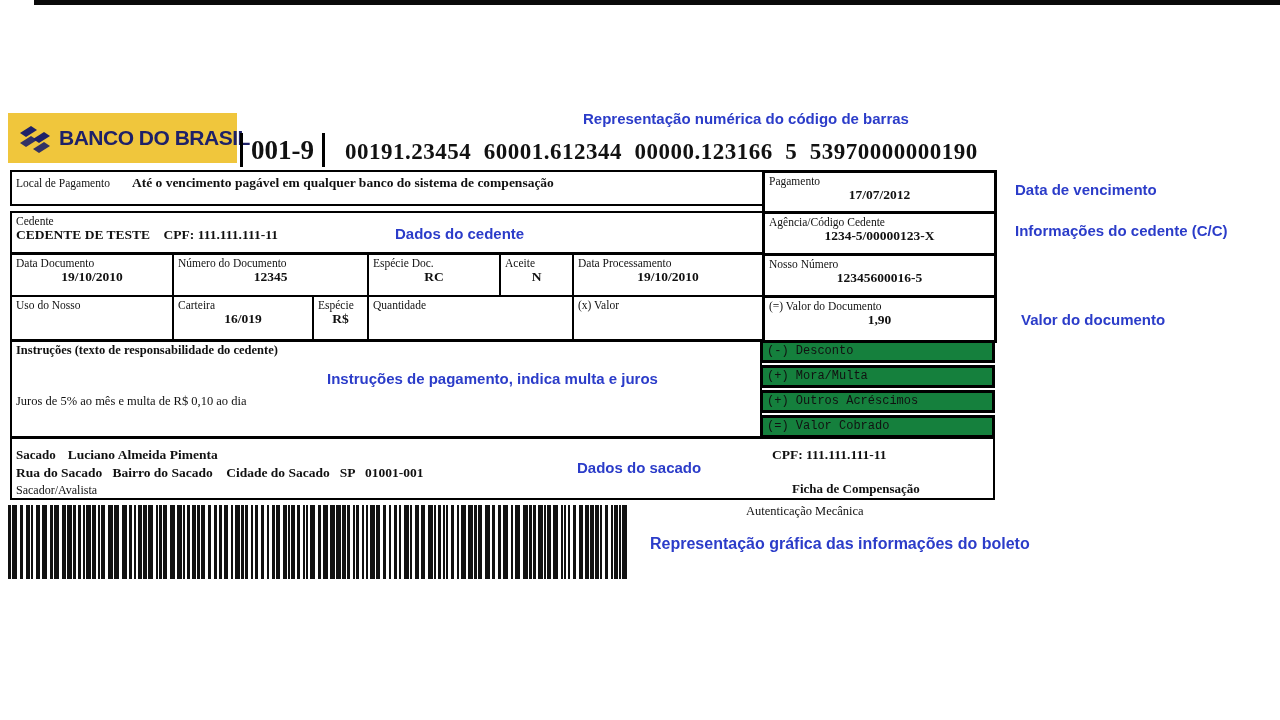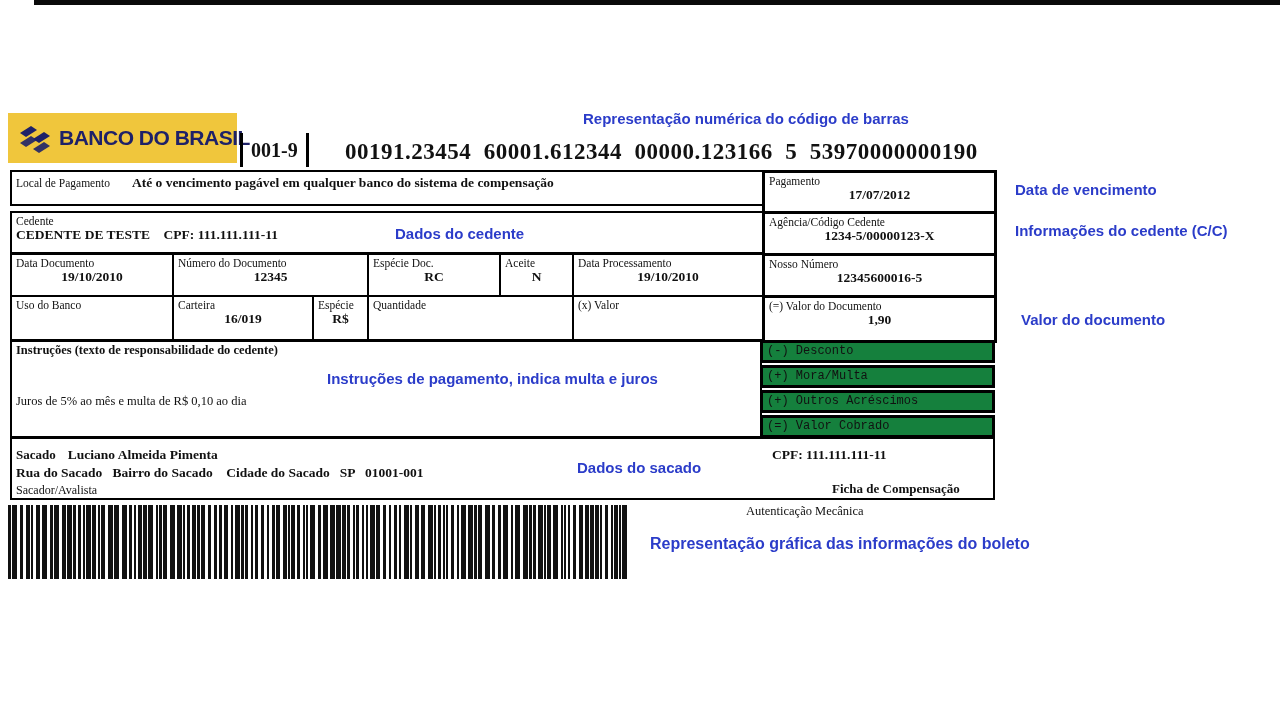--- a/index.html
+++ b/index.html
@@ -22,21 +22,21 @@
     background:#f0c63c; display:flex; align-items:center; gap:7px; padding-left:10px;
   }
   .bb-mark { width:34px; height:30px; flex:0 0 auto; }
   .logo-text {
     color:#1e2168; font-family:"Liberation Sans", sans-serif; font-weight:bold;
     font-size:21px; letter-spacing:-0.5px; white-space:nowrap;
   }
   .bank-code {
     position:absolute; left:240px; top:133px; height:34px;
     border-left:3px solid #000; border-right:3px solid #000;
-    padding:0 8px; font-weight:bold; font-size:20px; line-height:34px; color:#111;
+    padding:0 8px; font-weight:bold; font-size:27px; line-height:34px; color:#111;
   }
   .digit-line {
     position:absolute; left:345px; top:139px; font-size:23px; font-weight:600;
     color:#111; white-space:pre; letter-spacing:0.5px;
   }
 
   
   .boleto { position:absolute; left:10px; top:170px; width:985px; height:330px; }
   .row { position:absolute; left:0; width:985px; border:2px solid #000; background:#fff; }
   .rcell {
@@ -133,21 +133,21 @@
       </div>
       <div class="rcell" style="height:45px;">
         <div class="lbl">Nosso Número</div>
         <div class="val">12345600016-5</div>
       </div>
     </div>
 
     <div class="row" style="top:125px; height:46px;">
       <div class="cells">
         <div class="cell" style="width:160px;">
-          <div class="lbl">Uso do Banco</div>
+          <div class="lbl">Uso do Nosso</div>
         </div>
         <div class="cell" style="width:140px;">
           <div class="lbl">Carteira</div>
           <div class="val">16/019</div>
         </div>
         <div class="cell" style="width:55px;">
           <div class="lbl">Espécie</div>
           <div class="val">R$</div>
         </div>
         <div class="cell" style="width:205px;">
@@ -183,21 +183,21 @@
 
     <div class="row" style="top:267px; height:63px;">
       <div class="inline-row" style="gap:12px; padding-top:8px;">
         <span class="lbl" style="font-weight:bold; font-size:13px; padding-top:0;">Sacado</span>
         <span class="val-left" style="padding-left:0;">Luciano Almeida Pimenta</span>
       </div>
       <div class="val-left pre" style="padding-top:3px;">Rua do Sacado   Bairro do Sacado    Cidade do Sacado   SP   01001-001</div>
       <div class="lbl" style="padding-top:4px; font-size:12px;">Sacador/Avalista</div>
       <div class="note" style="left:565px; top:20px;">Dados do sacado</div>
       <div style="position:absolute; left:760px; top:8px; font-weight:bold; font-size:13.5px; color:#111;">CPF: 111.111.111-11</div>
-      <div style="position:absolute; left:820px; top:42px; font-weight:bold; font-size:13px; color:#111;">Ficha de Compensação</div>
+      <div style="position:absolute; left:780px; top:42px; font-weight:bold; font-size:13px; color:#111;">Ficha de Compensação</div>
     </div>
   </div>
 
   <div class="auth">Autenticação Mecânica</div>
 
   <div class="barcode" id="barcode"><span class="b" style="width:3px;background:#111"></span><span class="b" style="width:1px;background:#fff"></span><span class="b" style="width:5px;background:#111"></span><span class="b" style="width:3px;background:#fff"></span><span class="b" style="width:3px;background:#111"></span><span class="b" style="width:3px;background:#fff"></span><span class="b" style="width:4px;background:#111"></span><span class="b" style="width:1px;background:#fff"></span><span class="b" style="width:2px;background:#111"></span><span class="b" style="width:3px;background:#fff"></span><span class="b" style="width:4px;background:#111"></span><span class="b" style="width:2px;background:#fff"></span><span class="b" style="width:5px;background:#111"></span><span class="b" style="width:3px;background:#fff"></span><span class="b" style="width:3px;background:#111"></span><span class="b" style="width:1px;background:#fff"></span><span class="b" style="width:5px;background:#111"></span><span class="b" style="width:3px;background:#fff"></span><span class="b" style="width:4px;background:#111"></span><span class="b" style="width:1px;background:#fff"></span><span class="b" style="width:5px;background:#111"></span><span class="b" style="width:1px;background:#fff"></span><span class="b" style="width:3px;background:#111"></span><span class="b" style="width:2px;background:#fff"></span><span class="b" style="width:3px;background:#111"></span><span class="b" style="width:2px;background:#fff"></span><span class="b" style="width:2px;background:#111"></span><span class="b" style="width:1px;background:#fff"></span><span class="b" style="width:5px;background:#111"></span><span class="b" style="width:1px;background:#fff"></span><span class="b" style="width:4px;background:#111"></span><span class="b" style="width:2px;background:#fff"></span><span class="b" style="width:2px;background:#111"></span><span class="b" style="width:1px;background:#fff"></span><span class="b" style="width:4px;background:#111"></span><span class="b" style="width:3px;background:#fff"></span><span class="b" style="width:5px;background:#111"></span><span class="b" style="width:1px;background:#fff"></span><span class="b" style="width:5px;background:#111"></span><span class="b" style="width:3px;background:#fff"></span><span class="b" style="width:5px;background:#111"></span><span class="b" style="width:2px;background:#fff"></span><span class="b" style="width:3px;background:#111"></span><span class="b" style="width:2px;background:#fff"></span><span class="b" style="width:2px;background:#111"></span><span class="b" style="width:2px;background:#fff"></span><span class="b" style="width:4px;background:#111"></span><span class="b" style="width:1px;background:#fff"></span><span class="b" style="width:4px;background:#111"></span><span class="b" style="width:1px;background:#fff"></span><span class="b" style="width:5px;background:#111"></span><span class="b" style="width:3px;background:#fff"></span><span class="b" style="width:2px;background:#111"></span><span class="b" style="width:1px;background:#fff"></span><span class="b" style="width:3px;background:#111"></span><span class="b" style="width:1px;background:#fff"></span><span class="b" style="width:4px;background:#111"></span><span class="b" style="width:3px;background:#fff"></span><span class="b" style="width:5px;background:#111"></span><span class="b" style="width:2px;background:#fff"></span><span class="b" style="width:5px;background:#111"></span><span class="b" style="width:1px;background:#fff"></span><span class="b" style="width:2px;background:#111"></span><span class="b" style="width:2px;background:#fff"></span><span class="b" style="width:3px;background:#111"></span><span class="b" style="width:2px;background:#fff"></span><span class="b" style="width:4px;background:#111"></span><span class="b" style="width:1px;background:#fff"></span><span class="b" style="width:3px;background:#111"></span><span class="b" style="width:1px;background:#fff"></span><span class="b" style="width:4px;background:#111"></span><span class="b" style="width:3px;background:#fff"></span><span class="b" style="width:3px;background:#111"></span><span class="b" style="width:3px;background:#fff"></span><span class="b" style="width:3px;background:#111"></span><span class="b" style="width:2px;background:#fff"></span><span class="b" style="width:3px;background:#111"></span><span class="b" style="width:2px;background:#fff"></span><span class="b" style="width:4px;background:#111"></span><span class="b" style="width:3px;background:#fff"></span><span class="b" style="width:2px;background:#111"></span><span class="b" style="width:2px;background:#fff"></span><span class="b" style="width:5px;background:#111"></span><span class="b" style="width:1px;background:#fff"></span><span class="b" style="width:3px;background:#111"></span><span class="b" style="width:1px;background:#fff"></span><span class="b" style="width:3px;background:#111"></span><span class="b" style="width:3px;background:#fff"></span><span class="b" style="width:2px;background:#111"></span><span class="b" style="width:2px;background:#fff"></span><span class="b" style="width:3px;background:#111"></span><span class="b" style="width:3px;background:#fff"></span><span class="b" style="width:3px;background:#111"></span><span class="b" style="width:3px;background:#fff"></span><span class="b" style="width:2px;background:#111"></span><span class="b" style="width:3px;background:#fff"></span><span class="b" style="width:3px;background:#111"></span><span class="b" style="width:1px;background:#fff"></span><span class="b" style="width:4px;background:#111"></span><span class="b" style="width:3px;background:#fff"></span><span class="b" style="width:4px;background:#111"></span><span class="b" style="width:1px;background:#fff"></span><span class="b" style="width:2px;background:#111"></span><span class="b" style="width:1px;background:#fff"></span><span class="b" style="width:4px;background:#111"></span><span class="b" style="width:2px;background:#fff"></span><span class="b" style="width:3px;background:#111"></span><span class="b" style="width:3px;background:#fff"></span><span class="b" style="width:2px;background:#111"></span><span class="b" style="width:1px;background:#fff"></span><span class="b" style="width:2px;background:#111"></span><span class="b" style="width:2px;background:#fff"></span><span class="b" style="width:5px;background:#111"></span><span class="b" style="width:3px;background:#fff"></span><span class="b" style="width:3px;background:#111"></span><span class="b" style="width:2px;background:#fff"></span><span class="b" style="width:5px;background:#111"></span><span class="b" style="width:2px;background:#fff"></span><span class="b" style="width:5px;background:#111"></span><span class="b" style="width:1px;background:#fff"></span><span class="b" style="width:5px;background:#111"></span><span class="b" style="width:1px;background:#fff"></span><span class="b" style="width:4px;background:#111"></span><span class="b" style="width:1px;background:#fff"></span><span class="b" style="width:3px;background:#111"></span><span class="b" style="width:3px;background:#fff"></span><span class="b" style="width:2px;background:#111"></span><span class="b" style="width:1px;background:#fff"></span><span class="b" style="width:3px;background:#111"></span><span class="b" style="width:3px;background:#fff"></span><span class="b" style="width:2px;background:#111"></span><span class="b" style="width:2px;background:#fff"></span><span class="b" style="width:2px;background:#111"></span><span class="b" style="width:2px;background:#fff"></span><span class="b" style="width:5px;background:#111"></span><span class="b" style="width:1px;background:#fff"></span><span class="b" style="width:4px;background:#111"></span><span class="b" style="width:3px;background:#fff"></span><span class="b" style="width:3px;background:#111"></span><span class="b" style="width:3px;background:#fff"></span><span class="b" style="width:2px;background:#111"></span><span class="b" style="width:3px;background:#fff"></span><span class="b" style="width:3px;background:#111"></span><span class="b" style="width:2px;background:#fff"></span><span class="b" style="width:2px;background:#111"></span><span class="b" style="width:3px;background:#fff"></span><span class="b" style="width:5px;background:#111"></span><span class="b" style="width:1px;background:#fff"></span><span class="b" style="width:2px;background:#111"></span><span class="b" style="width:3px;background:#fff"></span><span class="b" style="width:4px;background:#111"></span><span class="b" style="width:2px;background:#fff"></span><span class="b" style="width:4px;background:#111"></span><span class="b" style="width:3px;background:#fff"></span><span class="b" style="width:5px;background:#111"></span><span class="b" style="width:1px;background:#fff"></span><span class="b" style="width:2px;background:#111"></span><span class="b" style="width:2px;background:#fff"></span><span class="b" style="width:3px;background:#111"></span><span class="b" style="width:2px;background:#fff"></span><span class="b" style="width:2px;background:#111"></span><span class="b" style="width:1px;background:#fff"></span><span class="b" style="width:2px;background:#111"></span><span class="b" style="width:3px;background:#fff"></span><span class="b" style="width:3px;background:#111"></span><span class="b" style="width:3px;background:#fff"></span><span class="b" style="width:2px;background:#111"></span><span class="b" style="width:2px;background:#fff"></span><span class="b" style="width:5px;background:#111"></span><span class="b" style="width:2px;background:#fff"></span><span class="b" style="width:5px;background:#111"></span><span class="b" style="width:1px;background:#fff"></span><span class="b" style="width:3px;background:#111"></span><span class="b" style="width:1px;background:#fff"></span><span class="b" style="width:4px;background:#111"></span><span class="b" style="width:3px;background:#fff"></span><span class="b" style="width:5px;background:#111"></span><span class="b" style="width:2px;background:#fff"></span><span class="b" style="width:3px;background:#111"></span><span class="b" style="width:3px;background:#fff"></span><span class="b" style="width:3px;background:#111"></span><span class="b" style="width:2px;background:#fff"></span><span class="b" style="width:5px;background:#111"></span><span class="b" style="width:3px;background:#fff"></span><span class="b" style="width:2px;background:#111"></span><span class="b" style="width:2px;background:#fff"></span><span class="b" style="width:5px;background:#111"></span><span class="b" style="width:3px;background:#fff"></span><span class="b" style="width:5px;background:#111"></span><span class="b" style="width:1px;background:#fff"></span><span class="b" style="width:3px;background:#111"></span><span class="b" style="width:1px;background:#fff"></span><span class="b" style="width:3px;background:#111"></span><span class="b" style="width:2px;background:#fff"></span><span class="b" style="width:5px;background:#111"></span><span class="b" style="width:1px;background:#fff"></span><span class="b" style="width:2px;background:#111"></span><span class="b" style="width:1px;background:#fff"></span><span class="b" style="width:4px;background:#111"></span><span class="b" style="width:2px;background:#fff"></span><span class="b" style="width:5px;background:#111"></span><span class="b" style="width:3px;background:#fff"></span><span class="b" style="width:2px;background:#111"></span><span class="b" style="width:1px;background:#fff"></span><span class="b" style="width:2px;background:#111"></span><span class="b" style="width:2px;background:#fff"></span><span class="b" style="width:2px;background:#111"></span><span class="b" style="width:3px;background:#fff"></span><span class="b" style="width:3px;background:#111"></span><span class="b" style="width:3px;background:#fff"></span><span class="b" style="width:4px;background:#111"></span><span class="b" style="width:2px;background:#fff"></span><span class="b" style="width:4px;background:#111"></span><span class="b" style="width:1px;background:#fff"></span><span class="b" style="width:4px;background:#111"></span><span class="b" style="width:1px;background:#fff"></span><span class="b" style="width:4px;background:#111"></span><span class="b" style="width:1px;background:#fff"></span><span class="b" style="width:2px;background:#111"></span><span class="b" style="width:3px;background:#fff"></span><span class="b" style="width:3px;background:#111"></span><span class="b" style="width:3px;background:#fff"></span><span class="b" style="width:2px;background:#111"></span><span class="b" style="width:1px;background:#fff"></span><span class="b" style="width:4px;background:#111"></span><span class="b" style="width:1px;background:#fff"></span><span class="b" style="width:2px;background:#111"></span><span class="b" style="width:1px;background:#fff"></span><span class="b" style="width:5px;background:#111"></span><span class="b" style="width:3px;background:#fff"></span></div>
 
   <div class="note" style="left:650px; top:535px; font-size:16px;">Representação gráfica das informações do boleto</div>
 
   <div class="note" style="left:1015px; top:181px;">Data de vencimento</div>

